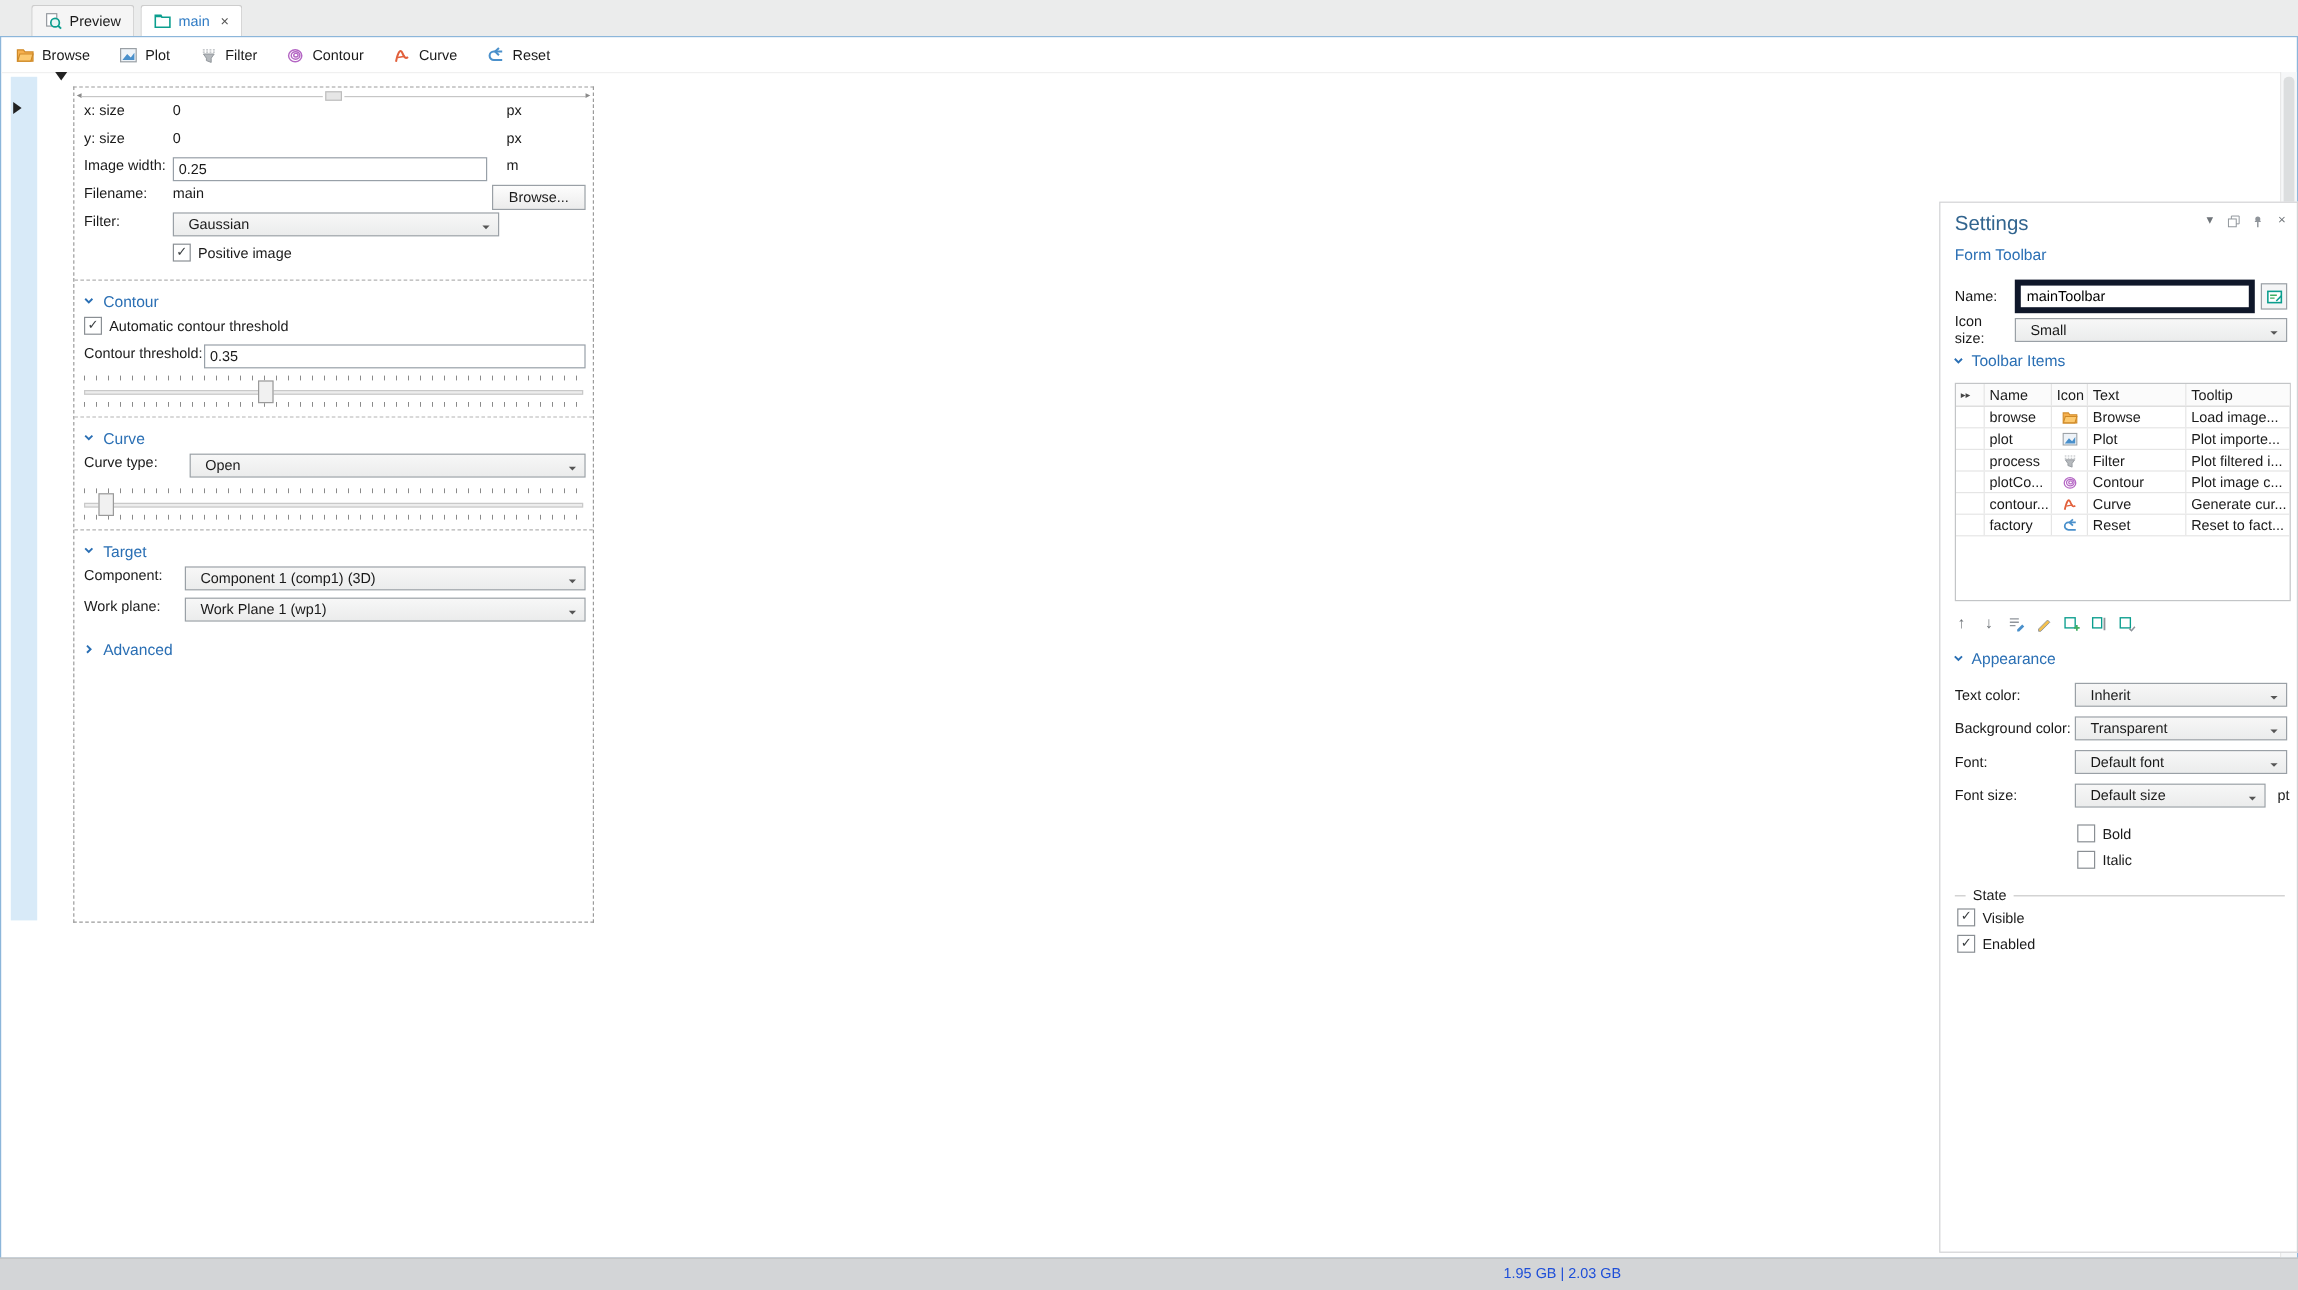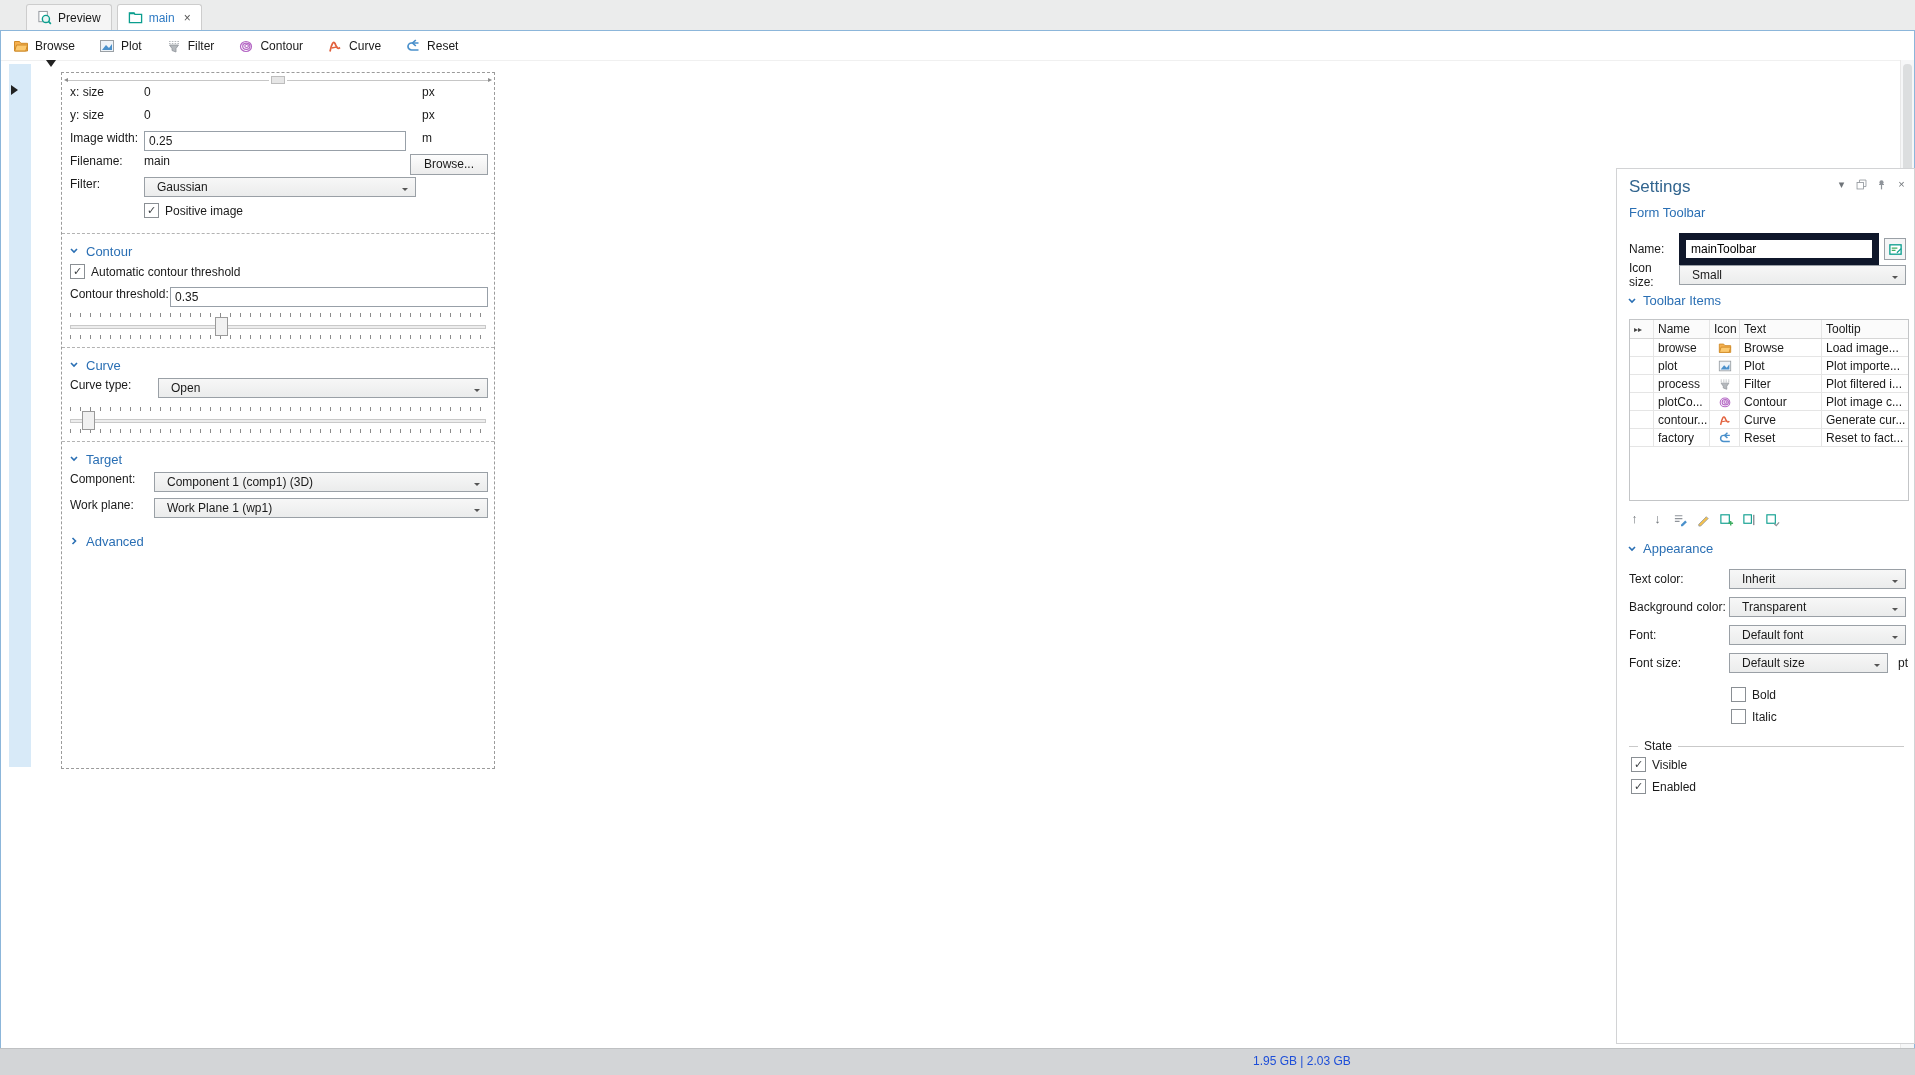--- a/index.html
+++ b/index.html
@@ -117,21 +117,21 @@
   .zoomctl{position:absolute;left:8px;top:4px;width:56px;height:18px;border:1px solid #9aa0a6;background:#fff;display:flex;
            align-items:center;font-size:11px;box-sizing:border-box}
   .zval{flex:1;padding-left:5px}
   .zcar{width:14px;height:100%;border-left:1px solid #c9c9c9;display:flex;align-items:center;justify-content:center;background:#efefef}
 
   
   .sub-title{position:absolute;left:12px;top:36px;font-size:13px;color:#2a6fb4}
   .set-row{position:absolute;left:12px;right:8px;display:flex;align-items:center}
   .sec-hdr{position:absolute;left:10px;display:flex;gap:6px;align-items:center;color:#2a6fb4;font-size:13px}
   .slabel{flex:none}
-  .sinput{height:16px;border:7px solid #0f172a;background:#fff;padding:1px 5px;flex:1;font-size:12px;
+  .sinput{height:16px;border:5px solid #0f172a;background:#fff;padding:1px 5px;flex:1;font-size:12px;
           font-family:"Liberation Sans",sans-serif;min-width:0}
   .iconbtn{width:20px;height:20px;border:1px solid #9aa0a6;background:#f4f5f6;margin-left:5px;display:flex;
            align-items:center;justify-content:center;flex:none}
   .titable{position:absolute;left:12px;top:150px;width:280px;height:182px;border:1px solid #c3c5c7;box-sizing:border-box;
            font-size:12px;background:#fff}
   .tirow{display:grid;grid-template-columns:24px 56px 30px 82px 1fr;height:17px;border-bottom:1px solid #e5e5e5}
   .tirow.head{height:18px;background:#fbfbfb;border-bottom:1px solid #d6d6d6}
   .ticell{padding-left:4px;display:flex;align-items:center;border-right:1px solid #e5e5e5;overflow:hidden;white-space:nowrap}
   .ticell:last-child{border-right:none}
   .ticell.center{justify-content:center;padding-left:0}

